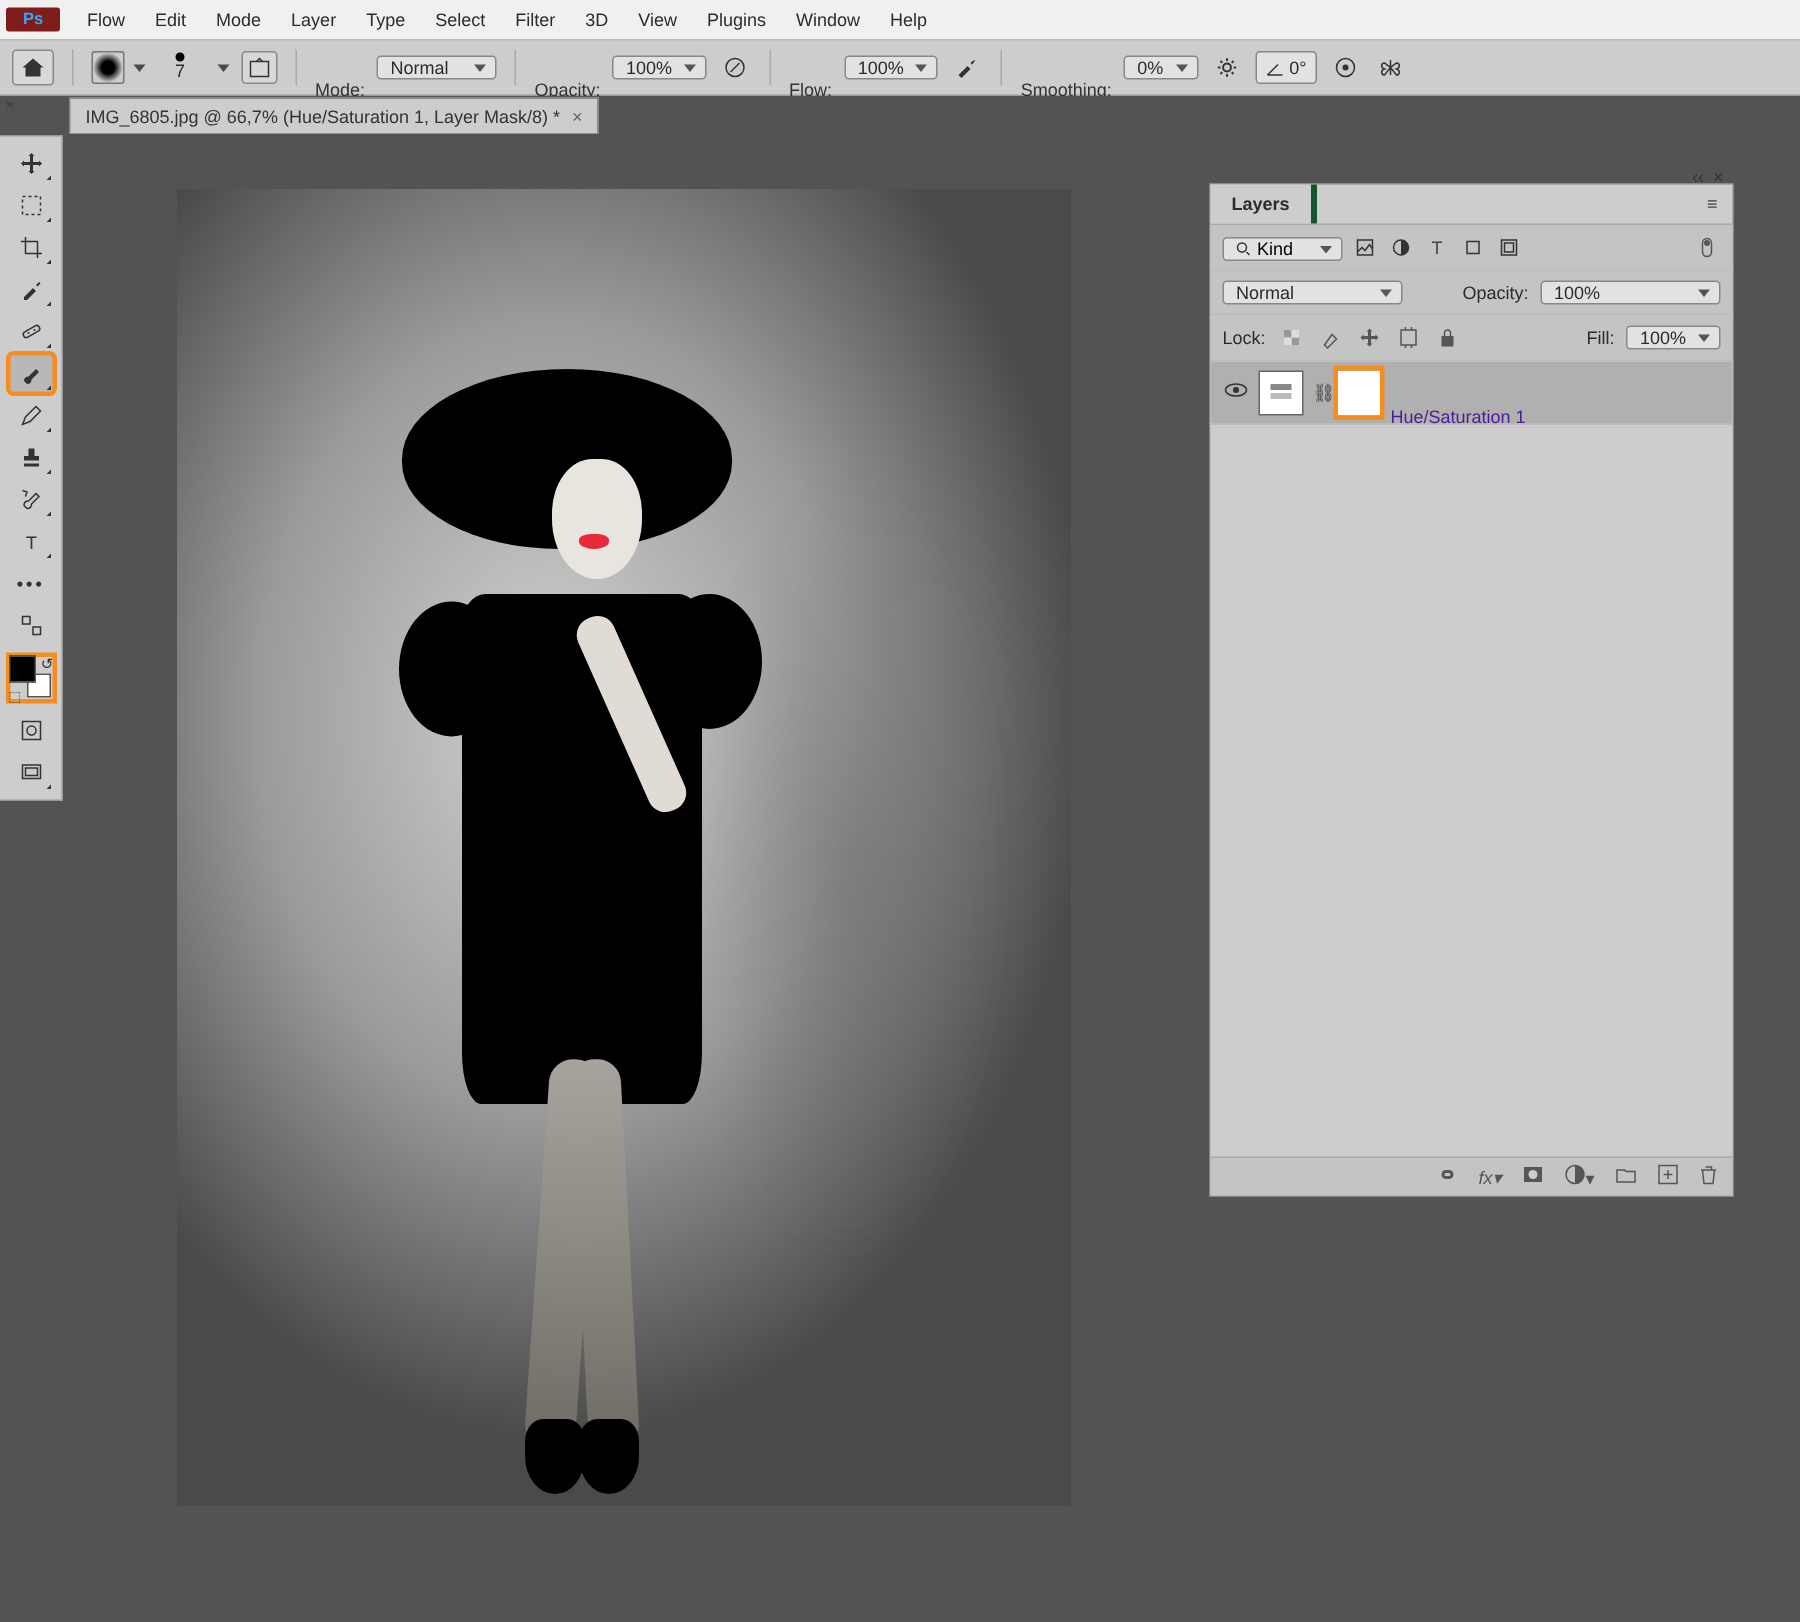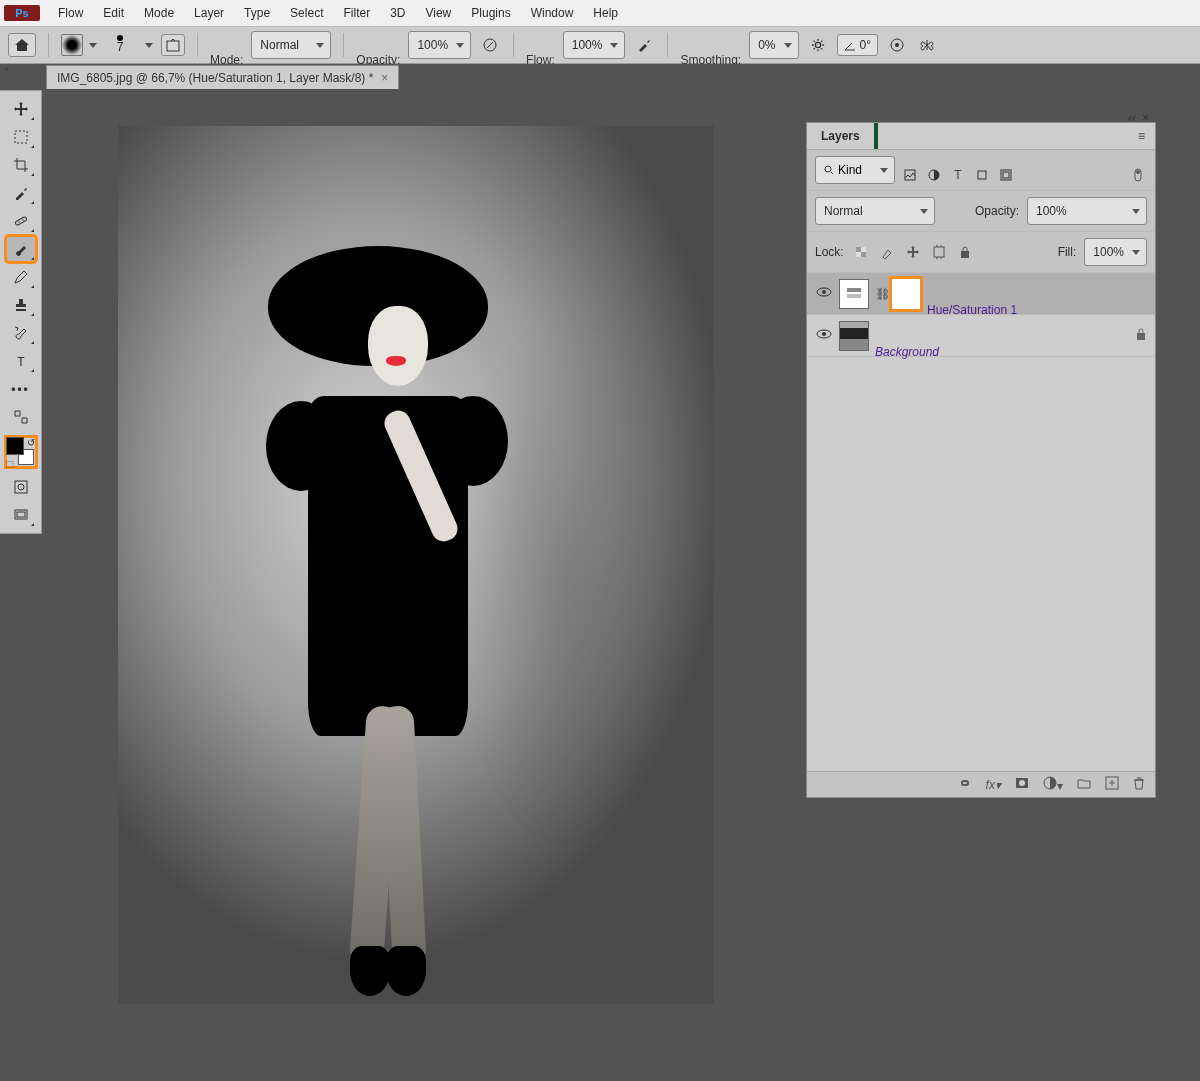--- a/index.html
+++ b/index.html
@@ -9,21 +9,21 @@
 .menubar span{padding:5px 10px;cursor:pointer;}
 .optbar{height:38px;background:#cdcdcd;border-top:1px solid #bbb;border-bottom:1px solid #9a9a9a;display:flex;align-items:center;padding:0 8px;gap:8px;color:#2b2b2b;}
 .home-btn{width:28px;height:24px;display:flex;align-items:center;justify-content:center;border:1px solid #888;border-radius:3px;background:#d8d8d8;}
 .sep{width:1px;height:24px;background:#aaa;margin:0 4px;}
 .brush-pick{display:flex;align-items:center;gap:4px;}
 .brush-swatch{width:22px;height:22px;border:1px solid #777;background:radial-gradient(circle,#000 0 30%,#0000 70%);border-radius:2px;}
 .size-display{display:flex;flex-direction:column;align-items:center;width:30px;line-height:1.1;}
 .size-display .dot{width:6px;height:6px;border-radius:50%;background:#000;}
 .drop-arrow{border-left:4px solid transparent;border-right:4px solid transparent;border-top:5px solid #4a4a4a;margin-left:2px;}
 .folder-btn{width:24px;height:22px;border:1px solid #888;border-radius:3px;background:#d8d8d8;display:flex;align-items:center;justify-content:center;}
-.opt-select{height:28px;border:1px solid #888;border-radius:3px;background:#e2e2e2;padding:0 22px 0 8px;display:flex;align-items:center;position:relative;min-width:80px;}
+.opt-select{height:16px;border:1px solid #888;border-radius:3px;background:#e2e2e2;padding:0 22px 0 8px;display:flex;align-items:center;position:relative;min-width:80px;}
 .opt-select.sm{min-width:48px;}
 .opt-select::after{content:"";position:absolute;right:6px;border-left:4px solid transparent;border-right:4px solid transparent;border-top:5px solid #555;}
 .opt-label{color:#333;margin-top:29px;}
 .icon-btn{width:22px;height:22px;display:flex;align-items:center;justify-content:center;}
 .gear{width:14px;height:14px;}
 .angle-box{display:flex;align-items:center;gap:4px;border:1px solid #888;border-radius:3px;padding:0 6px;height:22px;background:#e2e2e2;}
 .workspace{position:absolute;top:64px;bottom:0;left:0;right:0;background:#535353;}
 .collapse-arrow{position:absolute;left:4px;top:0;color:#333;font-size:9px;cursor:pointer;}
 .doc-tab{position:absolute;left:46px;top:1px;height:24px;background:#cdcdcd;border:1px solid #888;border-bottom:none;display:flex;align-items:center;padding:0 10px;gap:8px;color:#333;}
 .tab-x{color:#666;cursor:pointer;}
@@ -403,36 +403,20 @@
         <div class="thumb adj">
           <svg width="20" height="20">
               <rect x="3" y="4" width="14" height="4" fill="#888"></rect>
               <rect x="3" y="10" width="14" height="4" fill="#bbb"></rect>
             </svg>
         </div>
         <div class="link-icon">⛓</div>
         <div class="mask-thumb highlight"></div>
         <div class="lname norm">Hue/Saturation 1</div>
       </div>
-      <div class="layer">
-        <div class="eye">
-          <svg width="16" height="12">
-              <ellipse cx="8" cy="6" rx="7" ry="4" fill="none" stroke="#333"></ellipse>
-              <circle cx="8" cy="6" r="2" fill="#333"></circle>
-            </svg>
-        </div>
-        <div class="thumb img"></div>
-        <div class="lname">Background</div>
-        <div class="lock-icon">
-          <svg width="12" height="14">
-              <rect x="2" y="6" width="8" height="7" fill="#666"></rect>
-              <path d="M4 6V4a2 2 0 114 0v2" fill="none" stroke="#666"></path>
-            </svg>
-        </div>
-      </div>
     </div>
 
     <div class="panel-foot">
       <span><svg width="14" height="12">
             <path d="M3 6a3 3 0 013-3h1v2H6a1 1 0 000 2h1v2H6a3 3 0 01-3-3zm8 0a3 3 0 01-3 3H7V7h1a1 1 0 000-2H7V3h1a3 3 0 013 3z" fill="#555"></path>
           </svg></span>
       <span style="font-style:italic;">fx<small>▾</small></span>
       <span><svg width="14" height="12">
             <rect x="1" y="1" width="12" height="10" fill="#555"></rect>
             <circle cx="7" cy="6" r="3" fill="#cdcdcd"></circle>

